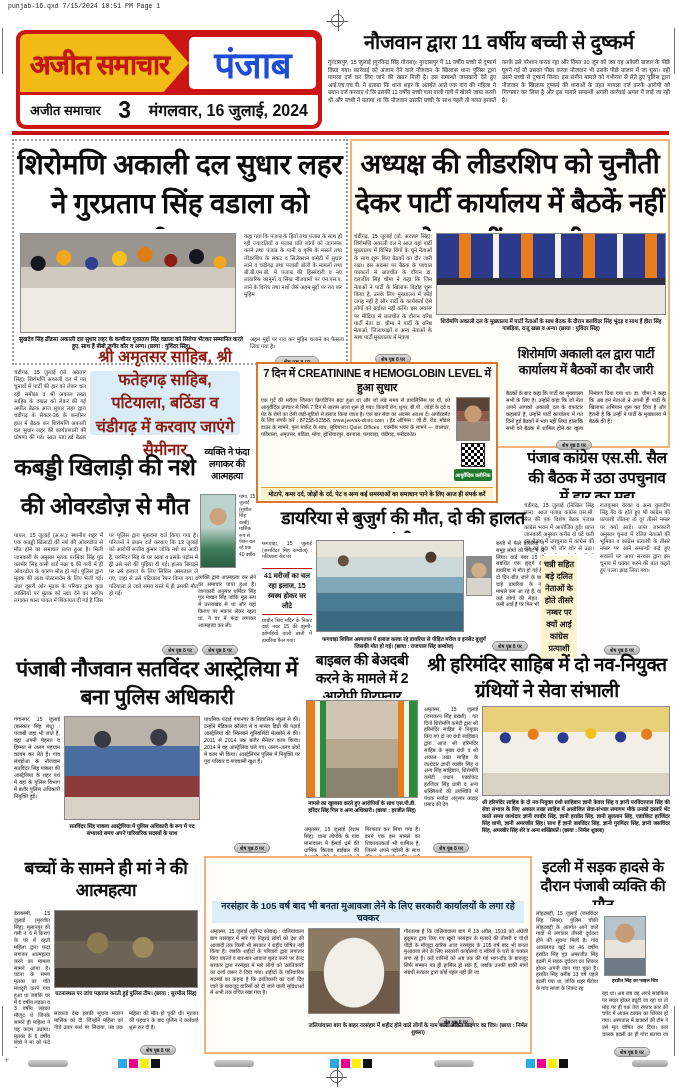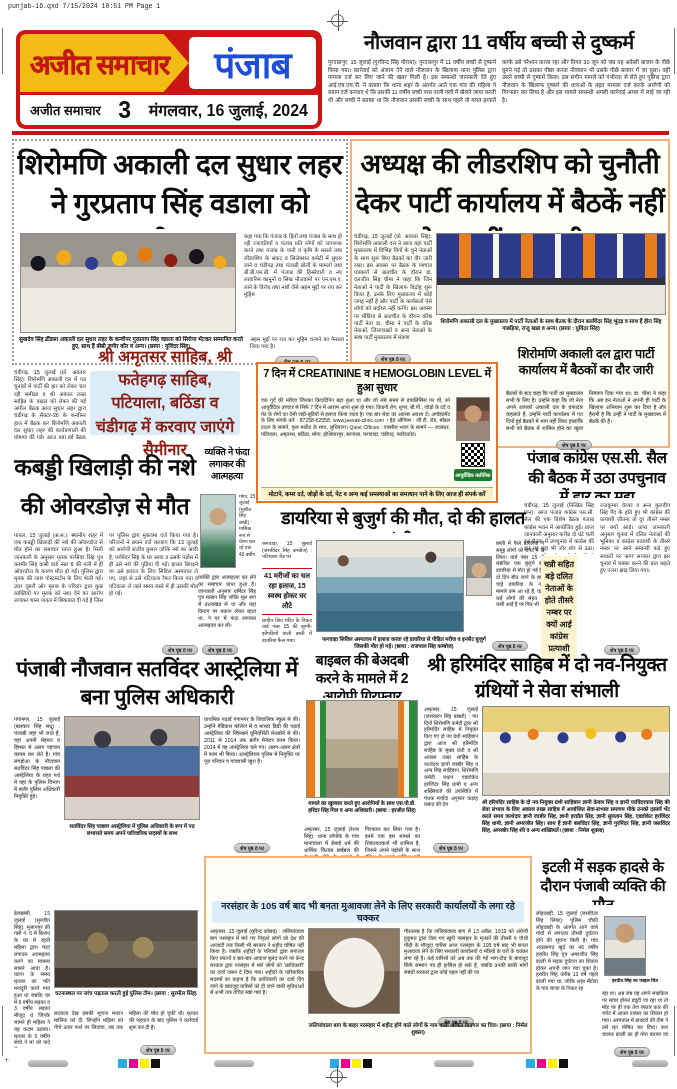--- a/index.html
+++ b/index.html
@@ -178,20 +178,21 @@
   </div>
 
   <div class="abs h" style="left:424px;top:652px;width:246px;height:50px;font-size:19px;line-height:1.35">श्री हरिमंदिर साहिब में दो नव-नियुक्त ग्रंथियों ने सेवा संभाली</div>
   <div class="abs" style="left:424px;top:706px;width:54px;height:146px">
     <div class="bt" style="height:128px;font-size:5.1px">अमृतसर, 15 जुलाई (जसकरन सिंह बख्शी) : गत दिनों शिरोमणि कमेटी द्वारा श्री हरिमंदिर साहिब में नियुक्त किए गए दो नए ग्रंथी साहिबान द्वारा आज श्री हरिमंदिर साहिब के मुख्य ग्रंथी व श्री अकाल तख्त साहिब के जत्थेदार ज्ञानी रघबीर सिंह व अन्य सिंह साहिबान, शिरोमणि कमेटी प्रधान एडवोकेट हरजिंदर सिंह धामी व अन्य शख्सियतों की उपस्थिति में पंथक मर्यादा अनुसार कड़ाह प्रसाद की देग</div>
     <div style="text-align:center;margin-top:2px"><span class="pill sm">शेष पृष्ठ 8 पर</span></div>
   </div>
   <div class="abs ph ph-granthi" style="left:482px;top:706px;width:188px;height:90px"></div>
   <div class="abs cap" style="left:482px;top:799px;width:188px;height:52px;font-size:5.3px;text-align:justify">श्री हरिमंदिर साहिब के दो नव-नियुक्त ग्रंथी साहिबान ज्ञानी केवल सिंह व ज्ञानी परविंदरपाल सिंह की सेवा संभाल के लिए अकाल तख्त साहिब में आयोजित सेवा-संभाल समागम मौके उनको दस्तारें भेंट करते समय जत्थेदार ज्ञानी रघबीर सिंह, ज्ञानी हरप्रीत सिंह, ज्ञानी सुलतान सिंह, एडवोकेट हरजिंदर सिंह धामी, ज्ञानी अमरजीत सिंह। साथ हैं ज्ञानी बलविंदर सिंह, ज्ञानी गुरमिंदर सिंह, ज्ञानी जसविंदर सिंह, अमरबीर सिंह शेरे व अन्य शख्सियतें। (छाया : निर्मल शुक्ला)</div>
 
+  <div class="abs h" style="left:12px;top:857px;width:188px;height:48px;font-size:17.5px">बच्चों के सामने ही मां ने की आत्महत्या</div>
   <div class="abs bt" style="left:14px;top:910px;width:36px;height:138px;font-size:5.1px">डेराबस्सी, 15 जुलाई (सुरजीत सिंह): मुलानपुर की गली नं. 6 में किराए के घर में रहती महिला द्वारा फंदा लगाकर आत्महत्या करने का मामला सामने आया है। घटना के समय मृतका का पति मजदूरी करने गया हुआ था जबकि घर में 6 वर्षीय लड़का व 3 वर्षीय लड़का मौजूद थे जिनके सामने ही महिला ने यह कदम उठाया। मृतका के 6 वर्षीय बच्चे ने मां को फंदे से</div>
   <div class="abs ph ph-invest" style="left:54px;top:910px;width:144px;height:78px"></div>
   <div class="abs cap" style="left:54px;top:990px;width:144px;height:18px;font-size:5.5px">घटनास्थल पर जांच पड़ताल करती हुई पुलिस टीम। (छाया : सुरमील सिंह)</div>
   <div class="abs bt c2" style="left:54px;top:1010px;width:144px;height:28px;font-size:5.1px">लटकता देख इसकी सूचना मकान मालिक को दी, जिन्होंने महिला को नीचे उतार फर्श पर लिटाया, तब तक महिला की मौत हो चुकी थी। मृतका की पहचान के बाद पुलिस ने कार्रवाई शुरू कर दी है।</div>
   <div class="abs" style="left:140px;top:1038px"><span class="pill sm">शेष पृष्ठ 8 पर</span></div>
 
   <div class="abs peachbox" style="left:204px;top:856px;width:328px;height:198px"></div>
   <div class="abs subheadbar" style="left:212px;top:901px;width:312px;height:22px;font-size:9.5px">नरसंहार के 105 वर्ष बाद भी बनता मुआवजा लेने के लिए सरकारी कार्यालयों के लगा रहे चक्कर</div>
   <div class="abs bt" style="left:210px;top:928px;width:94px;height:120px;font-size:5.1px">अमृतसर, 15 जुलाई (सुरिन्द्र कोछड़) : जलियांवाला बाग नरसंहार में मारे गए निहत्थे लोगों को देश की आजादी तक किसी भी सरकार ने शहीद घोषित नहीं किया है। जबकि शहीदों के परिवारों द्वारा लगातार किए प्रयत्नों व बार-बार आवाज बुलंद करने पर केन्द्र सरकार द्वारा नरसंहार में मारे लोगों को 'क्रांतिकारी' का दर्जा जरूर दे दिया गया। शहीदों के पारिवारिक सदस्यों का कहना है कि क्रांतिकारी का दर्जा दिए जाने के बावजूद वारिसों को दी जाने वाली सुविधाओं से अभी तक वंचित रखा गया है।</div>
   <div class="abs ph ph-monument" style="left:308px;top:928px;width:92px;height:86px"></div>

